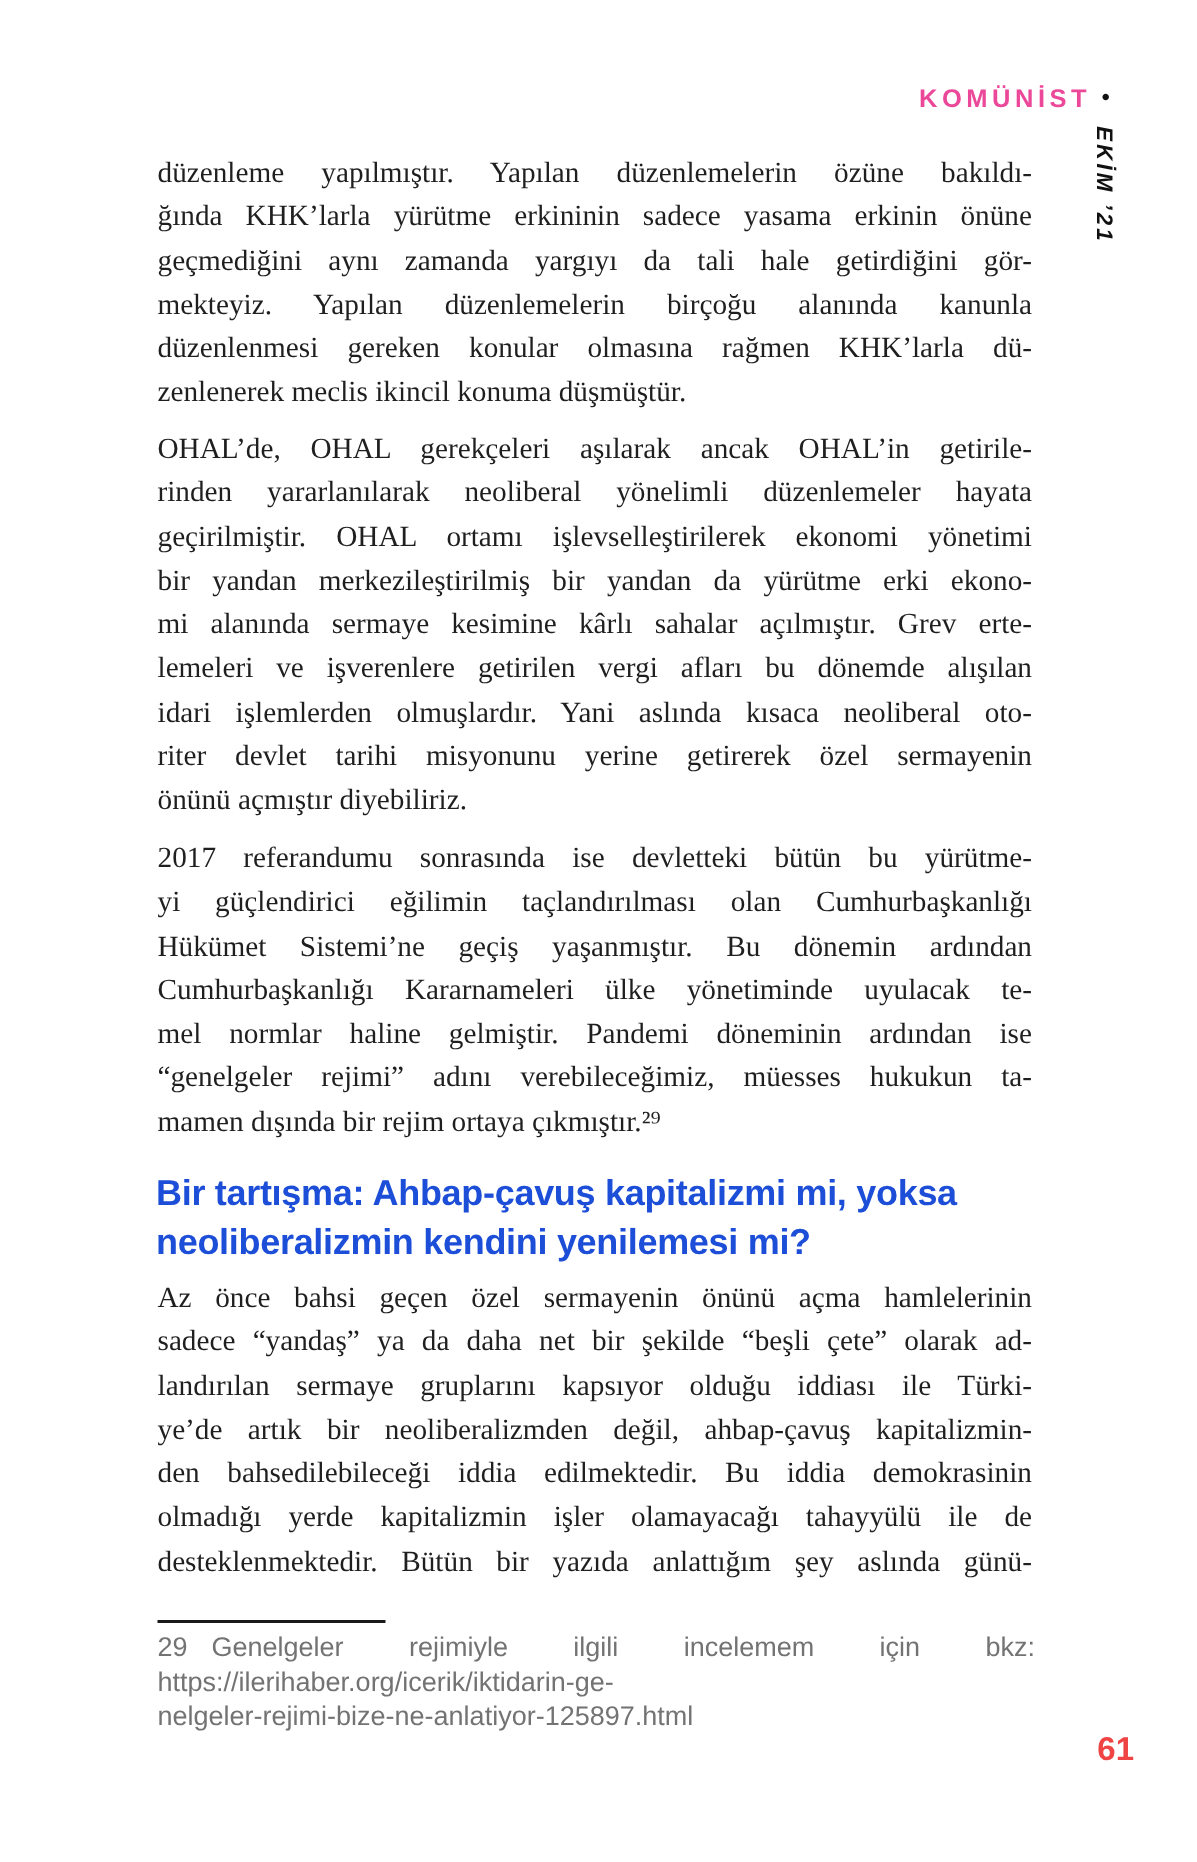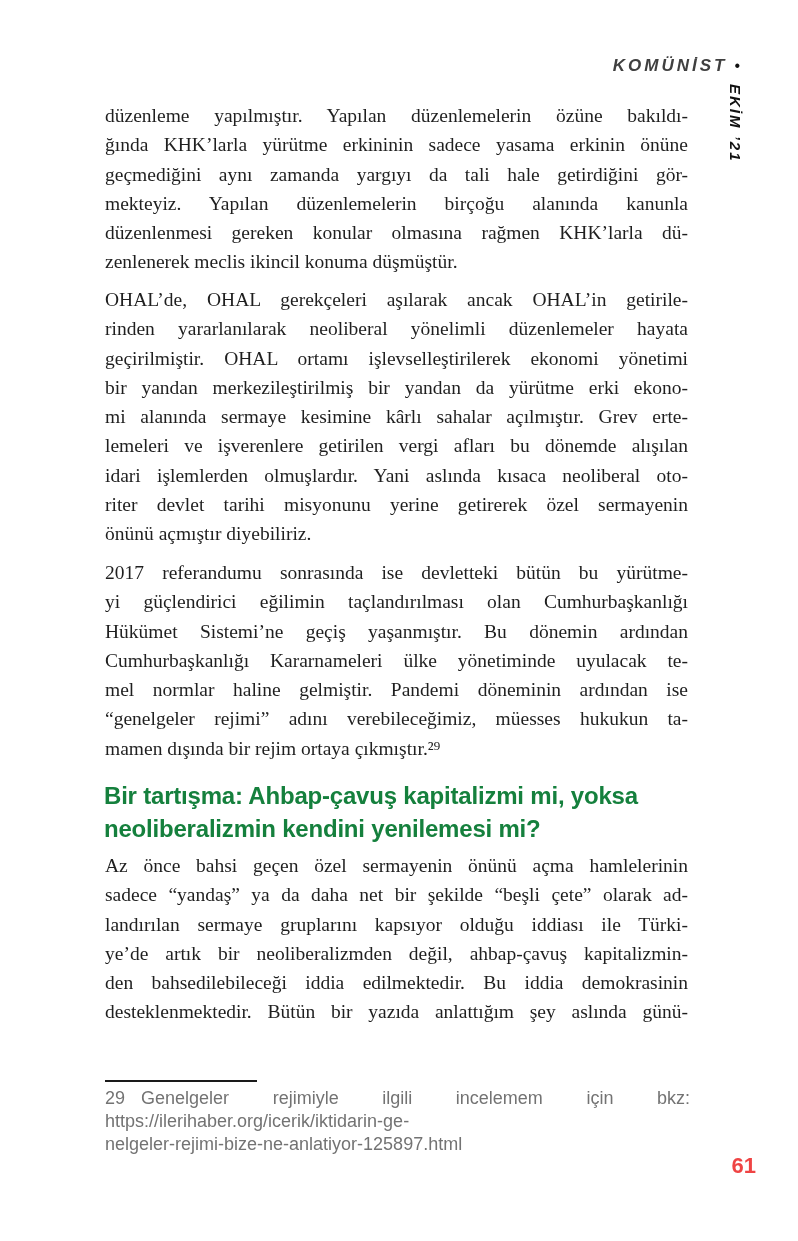--- a/index.html
+++ b/index.html
@@ -16,25 +16,24 @@
   
   .masthead {
     position: absolute;
     top: 56px;
     right: 58px;
     display: flex;
     align-items: center;
   }
   .masthead-title {
     font-family: "Liberation Sans", sans-serif;
-    font-style: italic;
     font-weight: 700;
     font-size: 17px;
     letter-spacing: 3px;
-    color: #404040;
+    color: #ec4899;
   }
   .masthead-bullet {
     font-family: "Liberation Sans", sans-serif;
     font-size: 16px;
     color: #111111;
     margin-left: 7px;
   }
 
   
   .issue-vertical {
@@ -72,21 +71,21 @@
   }
 
   
   .heading {
     position: absolute;
     left: 104px;
     width: 610px;
     font-family: "Liberation Sans", sans-serif;
     font-weight: 700;
     font-size: 24px;
-    color: #15803d;
+    color: #1d4ed8;
   }
   .heading .h-line {
     height: 33px;
     line-height: 33px;
     text-align: left;
     letter-spacing: -0.2px;
   }
 
   
   .fn-rule {
@@ -168,20 +167,21 @@
       <div class="h-line">Bir tartışma: Ahbap-çavuş kapitalizmi mi, yoksa</div>
       <div class="h-line">neoliberalizmin kendini yenilemesi mi?</div>
     </div>
 
   <div class="para cont" style="top:851px">
       <div class="line">Az önce bahsi geçen özel sermayenin önünü açma hamlelerinin</div>
       <div class="line">sadece “yandaş” ya da daha net bir şekilde “beşli çete” olarak ad-</div>
       <div class="line">landırılan sermaye gruplarını kapsıyor olduğu iddiası ile Türki-</div>
       <div class="line">ye’de artık bir neoliberalizmden değil, ahbap-çavuş kapitalizmin-</div>
       <div class="line">den bahsedilebileceği iddia edilmektedir. Bu iddia demokrasinin</div>
+      <div class="line">olmadığı yerde kapitalizmin işler olamayacağı tahayyülü ile de</div>
       <div class="line">desteklenmektedir. Bütün bir yazıda anlattığım şey aslında günü-</div>
     </div>
 
   <div class="fn-rule"></div>
 
   <div class="footnote">
     <div class="fn-line justify"><span class="fn-marker">29</span><span class="fn-text">Genelgeler rejimiyle ilgili incelemem için bkz: https://ilerihaber.org/icerik/iktidarin-ge-</span></div>
     <div class="fn-line">nelgeler-rejimi-bize-ne-anlatiyor-125897.html</div>
   </div>
 

